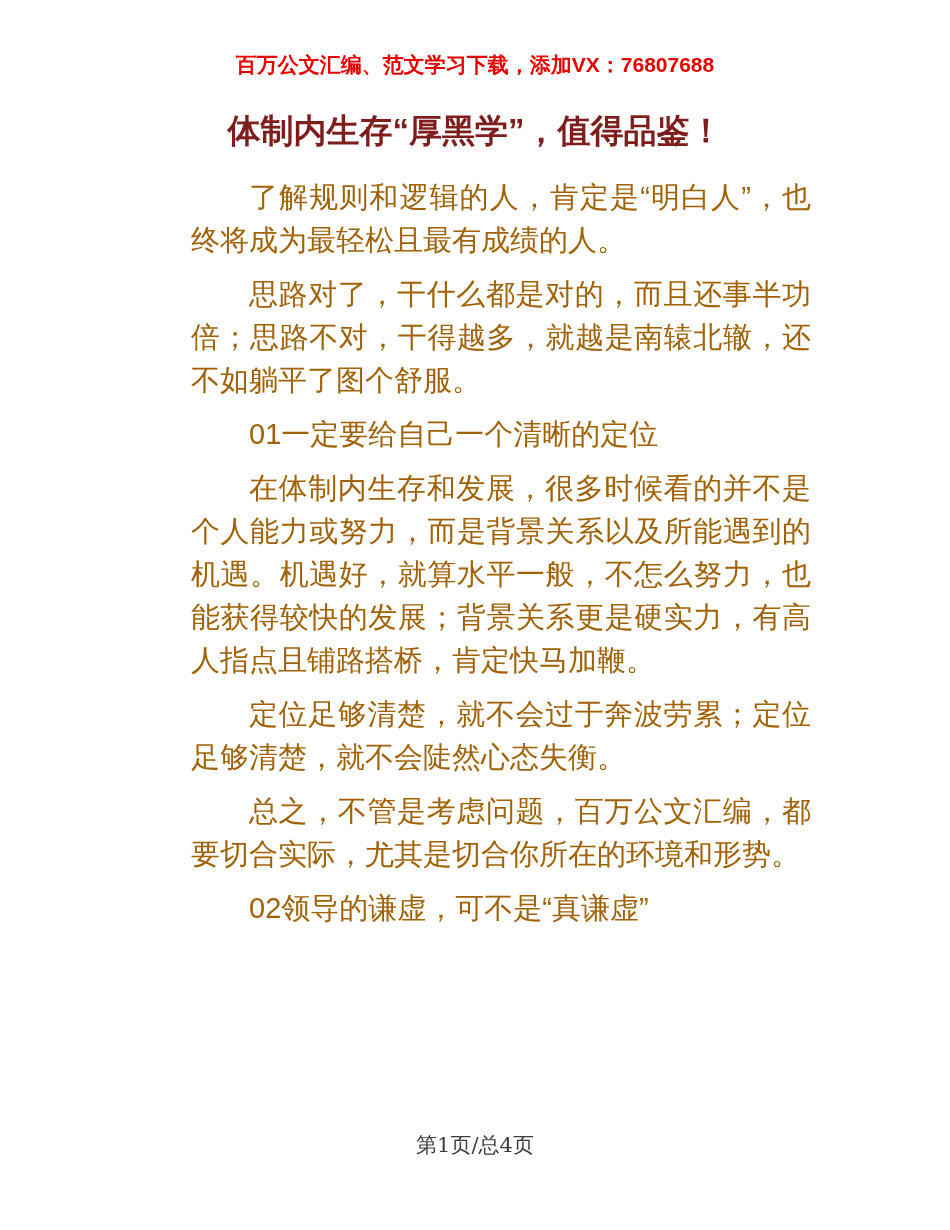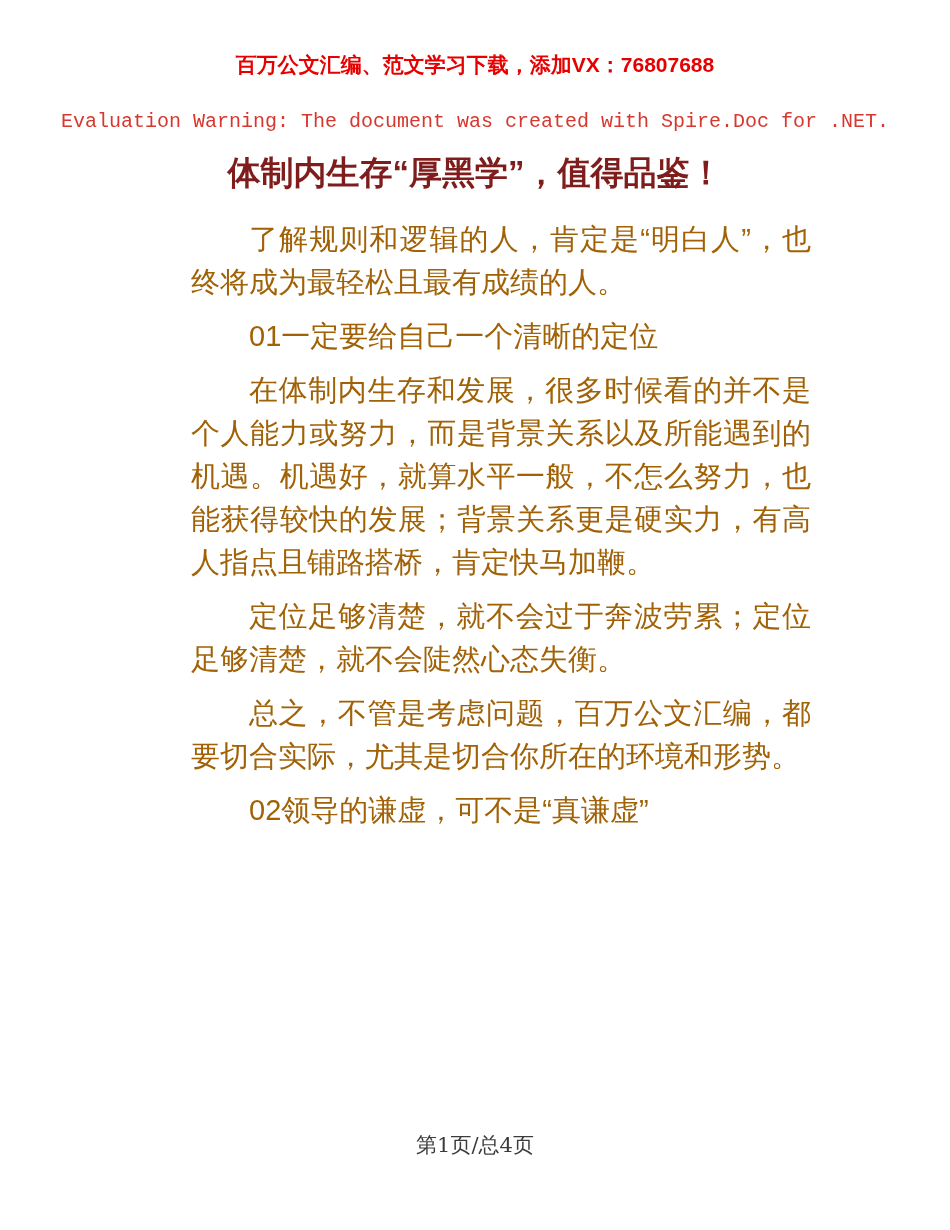--- a/index.html
+++ b/index.html
@@ -64,26 +64,26 @@
     color: #3c3c3c;
   }
 </style>
 </head>
 <body>
 
 <div class="page">
 
   <div class="notice">百万公文汇编、范文学习下载，添加VX：76807688</div>
 
-  <div class="warning">Evaluation Warning: The document was created with Spire.Doc for .NET.</div>
 
   <h1 class="title">体制内生存“厚黑学”，值得品鉴！</h1>
 
   <p class="para">了解规则和逻辑的人，肯定是“明白人”，也终将成为最轻松且最有成绩的人。</p>
 
+  <p class="para">思路对了，干什么都是对的，而且还事半功倍；思路不对，干得越多，就越是南辕北辙，还不如躺平了图个舒服。</p>
 
   <p class="para">01一定要给自己一个清晰的定位</p>
 
   <p class="para">在体制内生存和发展，很多时候看的并不是个人能力或努力，而是背景关系以及所能遇到的机遇。机遇好，就算水平一般，不怎么努力，也能获得较快的发展；背景关系更是硬实力，有高人指点且铺路搭桥，肯定快马加鞭。</p>
 
 
   <p class="para">定位足够清楚，就不会过于奔波劳累；定位足够清楚，就不会陡然心态失衡。</p>
 
   <p class="para">总之，不管是考虑问题，百万公文汇编，都要切合实际，尤其是切合你所在的环境和形势。</p>
 

